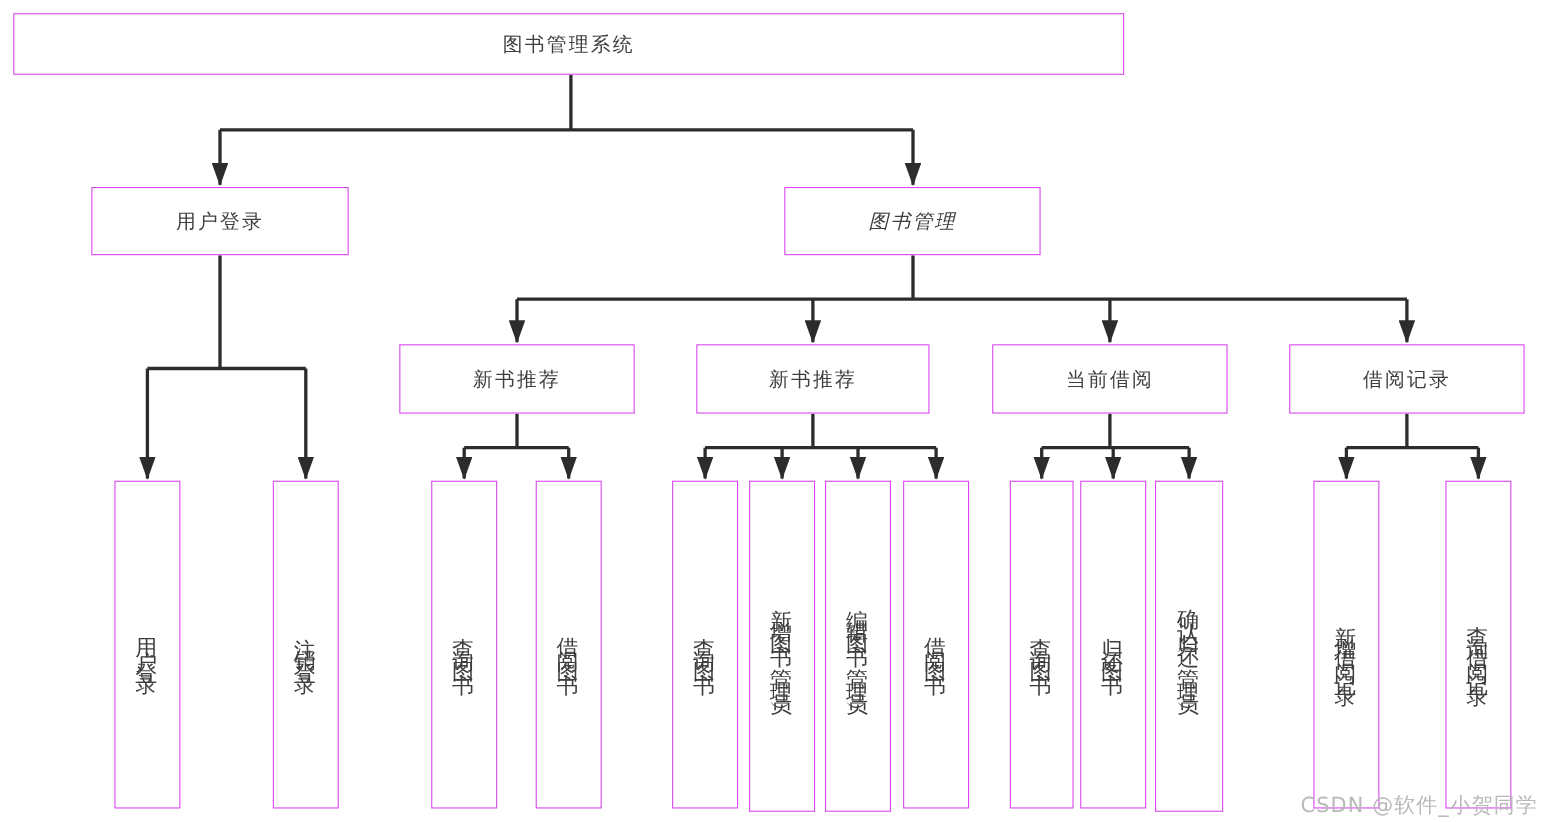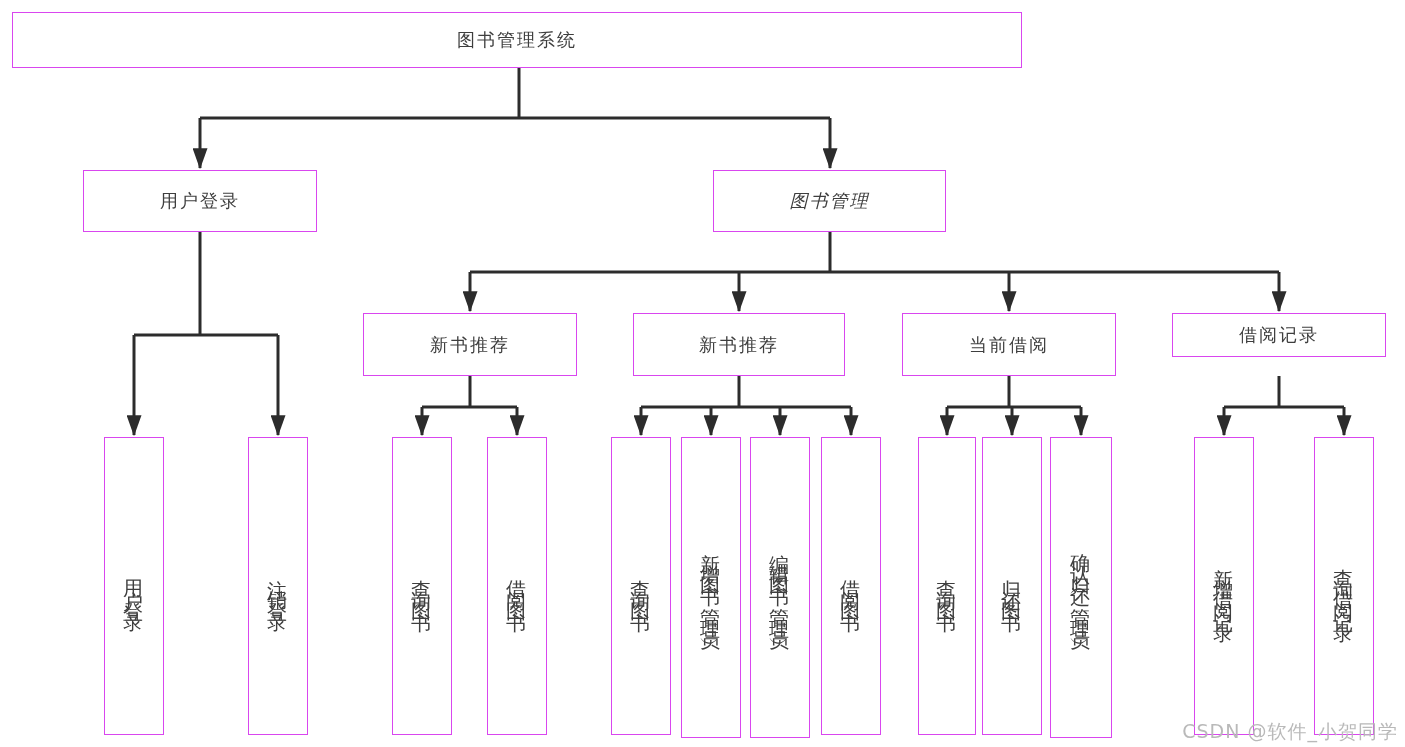--- a/index.html
+++ b/index.html
@@ -82,21 +82,21 @@
 
   <div class="node" style="left:363px;top:313px;width:214px;height:63px;font-family:Liberation Mono, monospace;">
     <span>新书推荐</span>
   </div>
   <div class="node" style="left:633px;top:313px;width:212px;height:63px;">
     <span>新书推荐</span>
   </div>
   <div class="node" style="left:902px;top:313px;width:214px;height:63px;">
     <span>当前借阅</span>
   </div>
-  <div class="node" style="left:1172px;top:313px;width:214px;height:44px;">
+  <div class="node" style="left:1172px;top:313px;width:214px;height:63px;">
     <span>借阅记录</span>
   </div>
 
   <div class="node vnode" style="left:104px;top:437px;width:60px;height:298px;">
     <span>用户登录</span>
   </div>
   <div class="node vnode" style="left:248px;top:437px;width:60px;height:298px;">
     <span>注销登录</span>
   </div>
   <div class="node vnode" style="left:392px;top:437px;width:60px;height:298px;">

